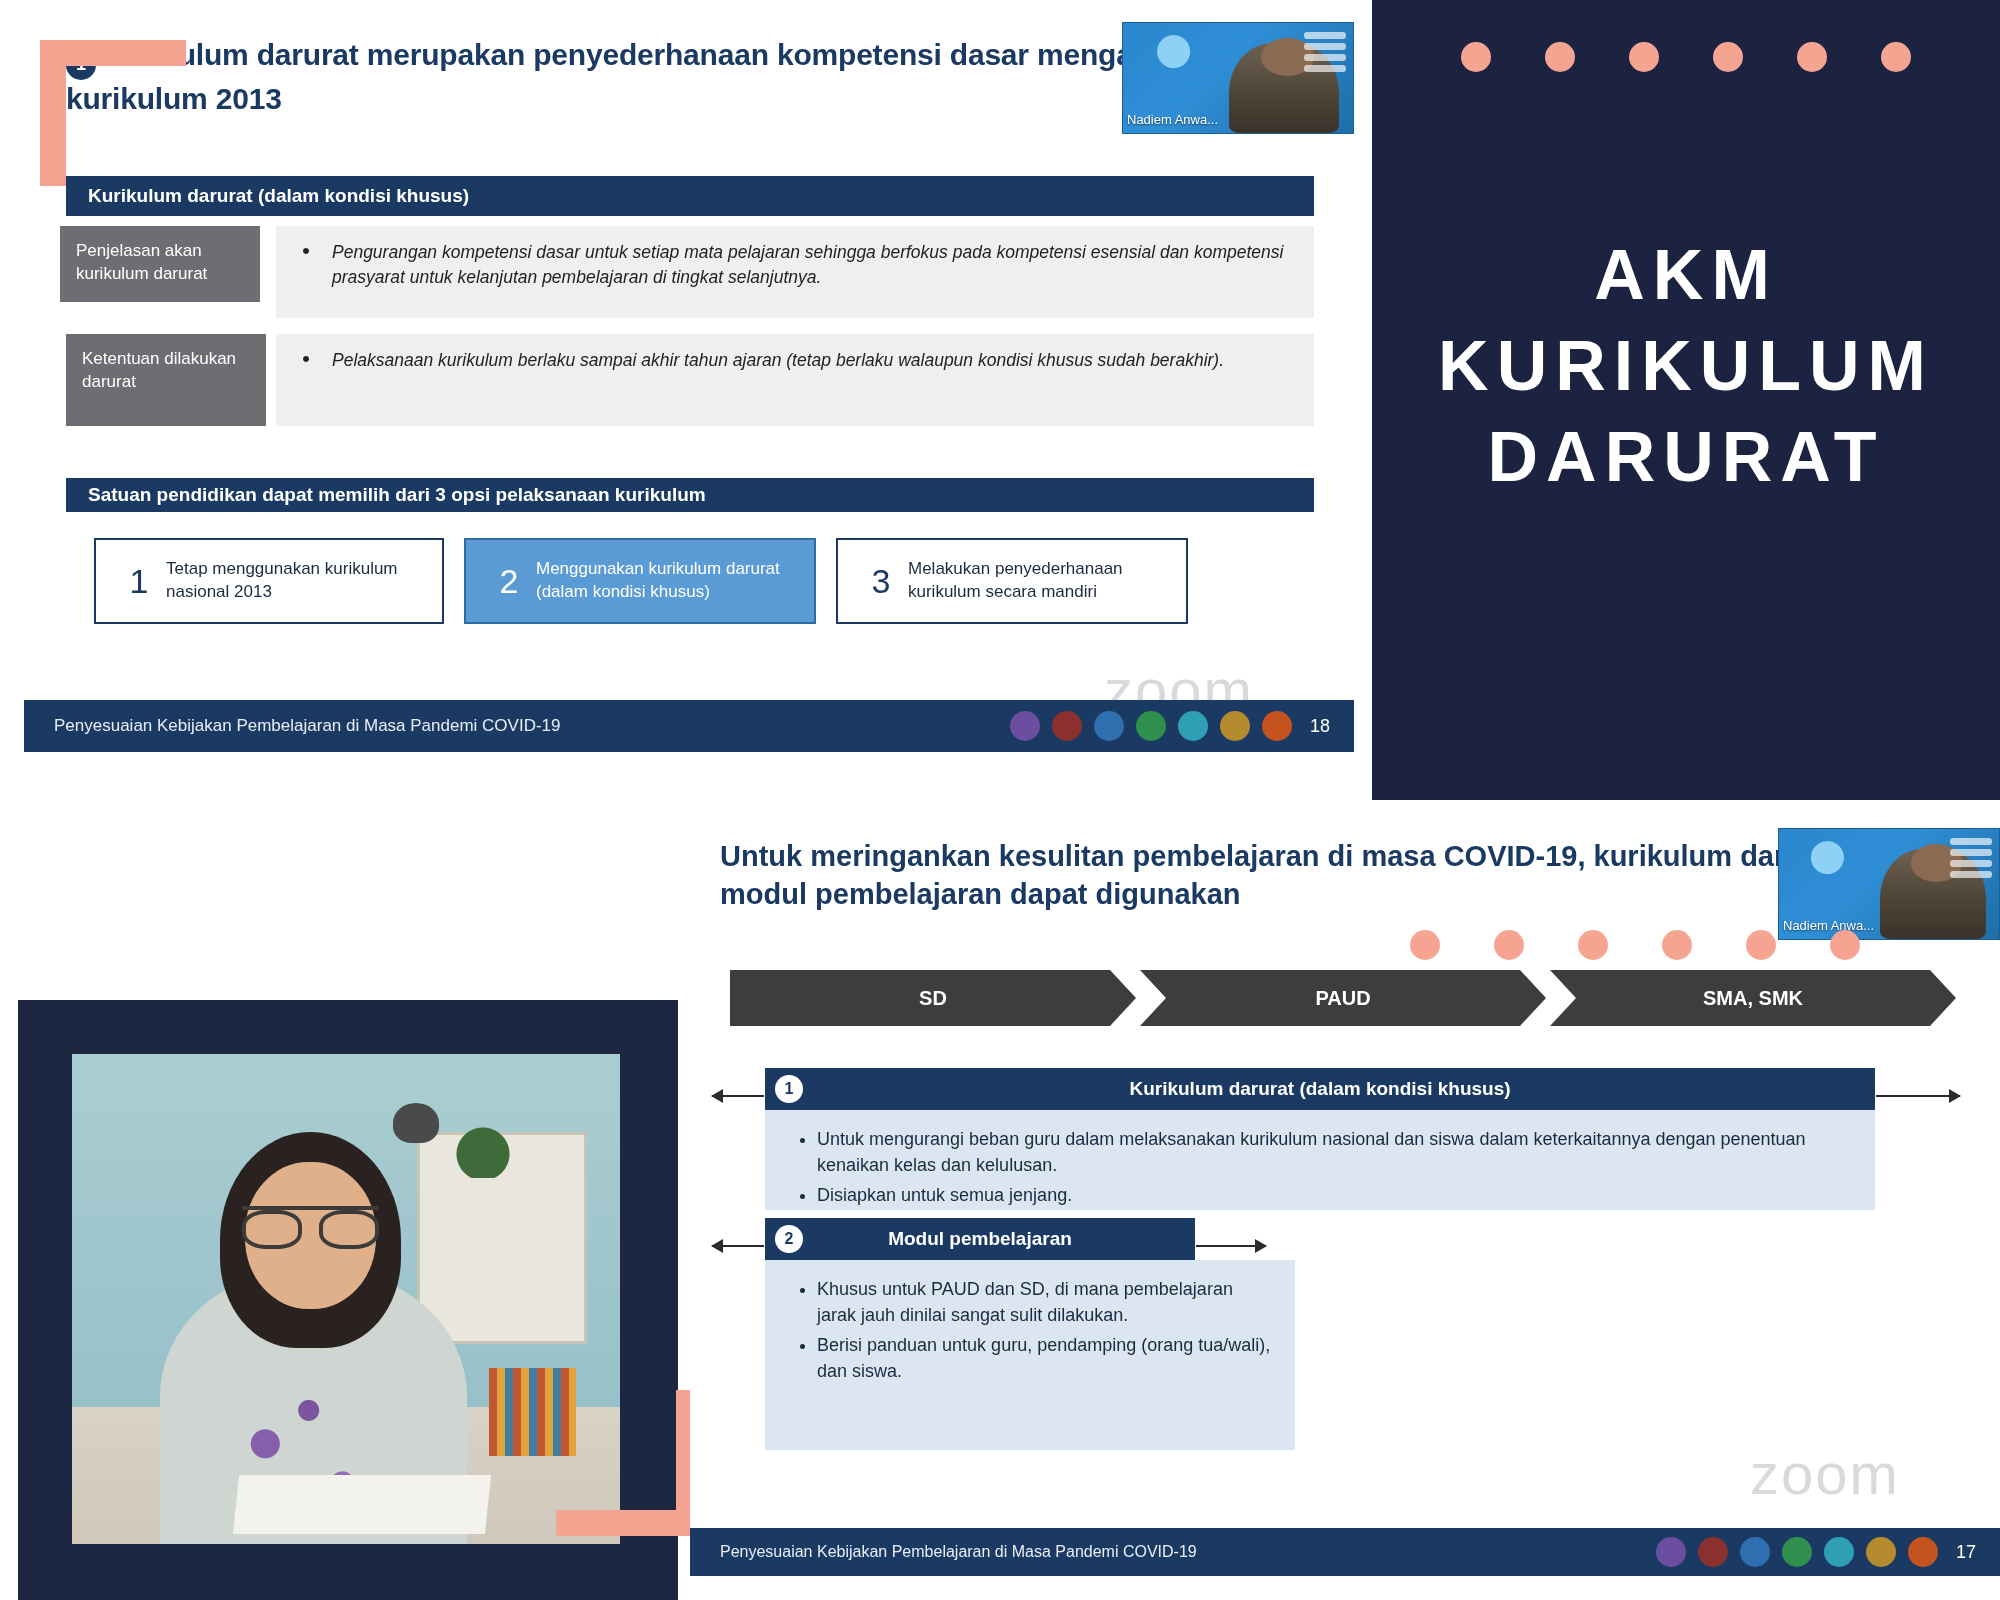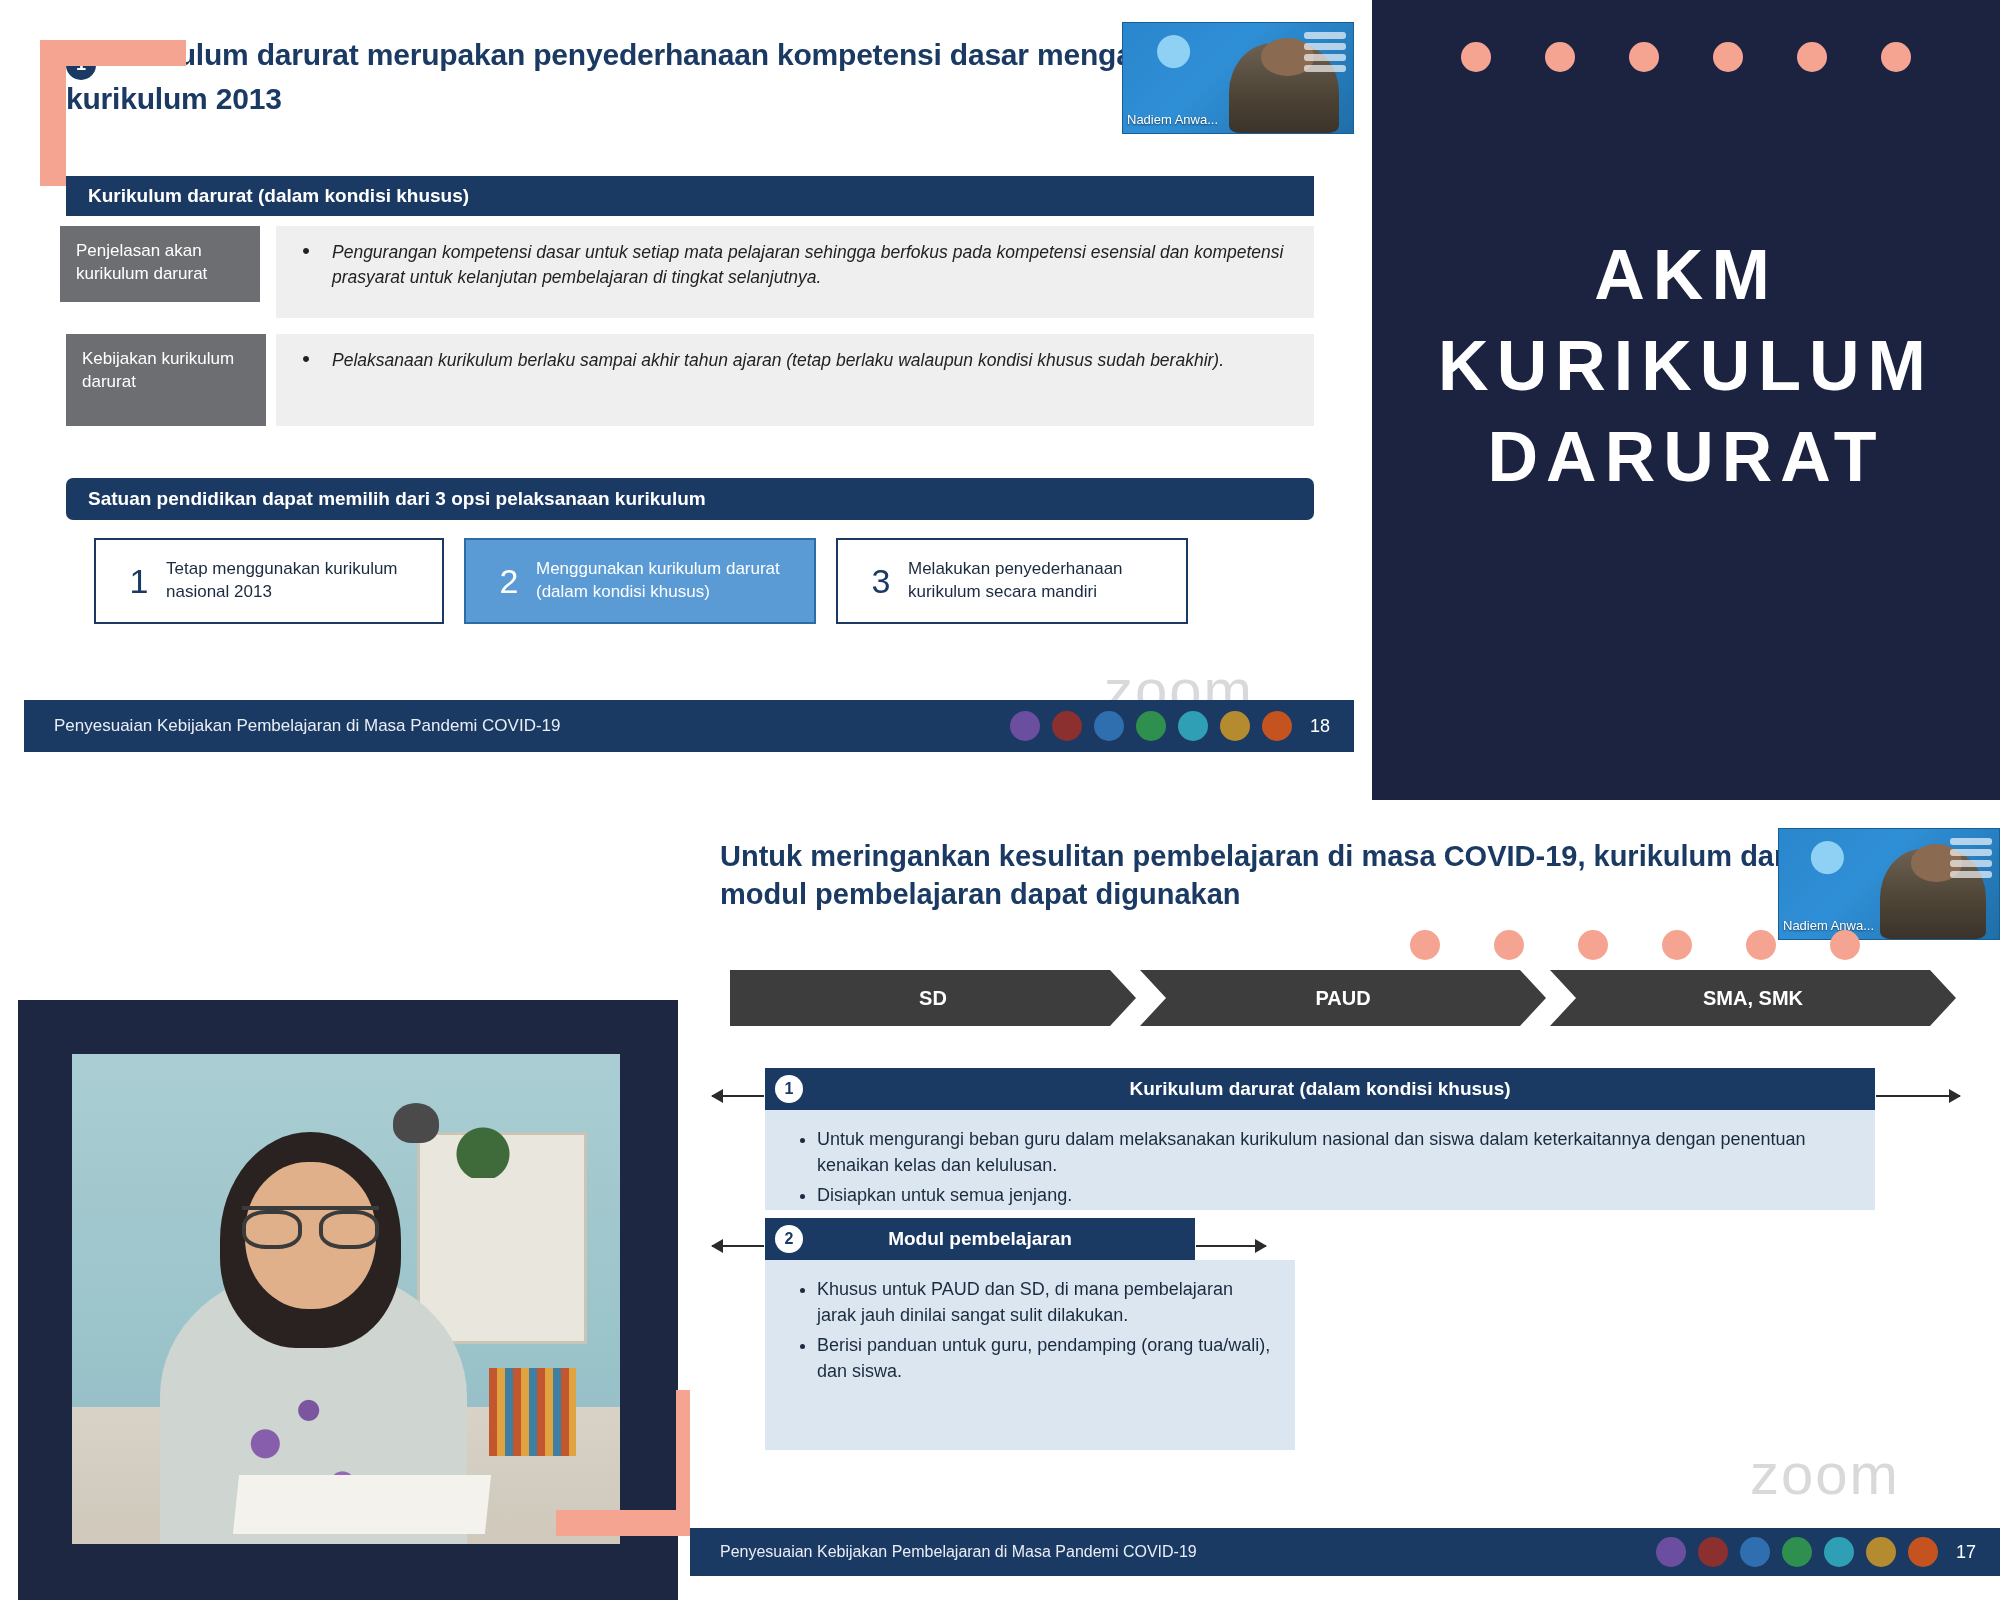--- a/index.html
+++ b/index.html
@@ -60,21 +60,21 @@
     background: #1b3a63;
     color: #ffffff;
     font-size: 19px;
     font-weight: bold;
     display: flex;
     align-items: center;
     padding-left: 22px;
     box-sizing: border-box;
   }
   .s18-bar1 { left: 42px; top: 168px; width: 1248px; height: 40px; }
-  .s18-bar2 { left: 42px; top: 470px; width: 1248px; height: 42px; border-radius: 7px; }
+  .s18-bar2 { left: 42px; top: 470px; width: 1248px; height: 34px; }
 
   .s18-lbl {
     position: absolute;
     background: #6d6e71;
     color: #ffffff;
     font-size: 17px;
     line-height: 1.35;
     padding: 14px 16px;
     box-sizing: border-box;
     font-weight: 500;
@@ -561,21 +561,21 @@
   <div class="slide18">
     <div class="s18-title">
       <span class="s18-badge">1</span><span>Kurikulum darurat merupakan penyederhanaan kompetensi dasar mengacu pada kurikulum 2013</span>
     </div>
 
     <div class="s18-bar s18-bar1">Kurikulum darurat (dalam kondisi khusus)</div>
 
     <div class="s18-lbl s18-lbl1">Penjelasan akan kurikulum darurat</div>
     <div class="s18-body s18-body1">Pengurangan kompetensi dasar untuk setiap mata pelajaran sehingga berfokus pada kompetensi esensial dan kompetensi prasyarat untuk kelanjutan pembelajaran di tingkat selanjutnya.</div>
 
-    <div class="s18-lbl s18-lbl2">Kebijakan kurikulum darurat</div>
+    <div class="s18-lbl s18-lbl2">Ketentuan dilakukan darurat</div>
     <div class="s18-body s18-body2">Pelaksanaan kurikulum berlaku sampai akhir tahun ajaran (tetap berlaku walaupun kondisi khusus sudah berakhir).</div>
 
     <div class="s18-bar s18-bar2">Satuan pendidikan dapat memilih dari 3 opsi pelaksanaan kurikulum</div>
 
     <div class="opt opt1">
       <div class="num">1</div>
       <div class="txt">Tetap menggunakan kurikulum nasional 2013</div>
     </div>
     <div class="opt opt2">
       <div class="num">2</div>

